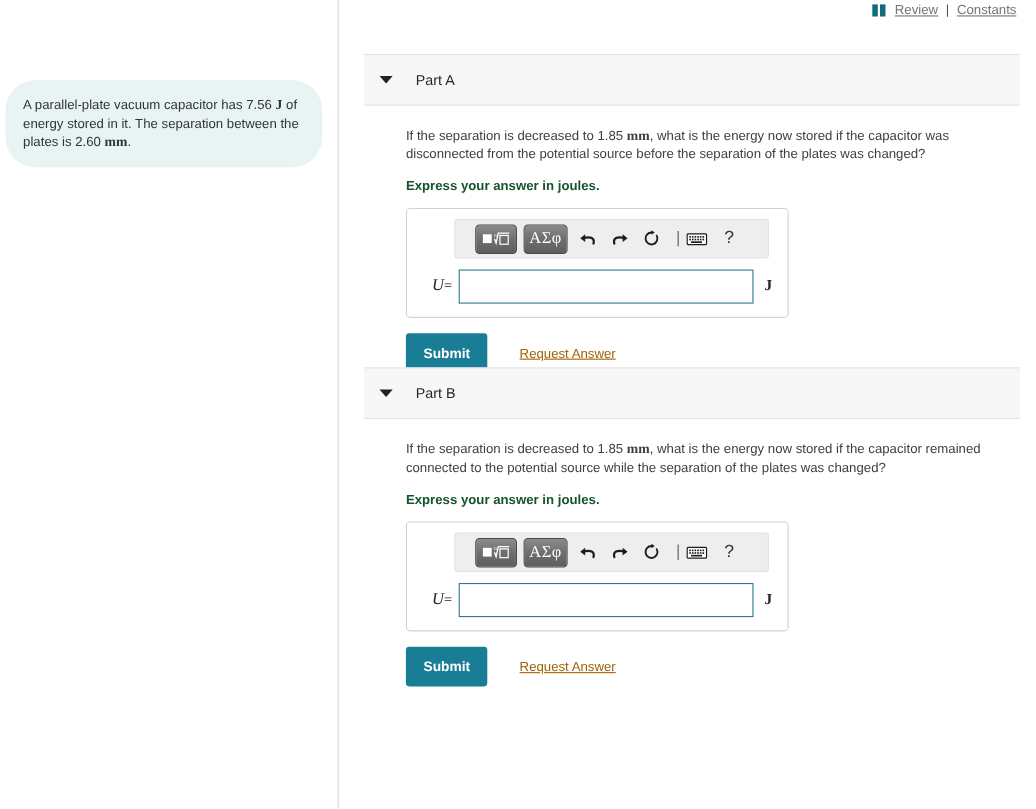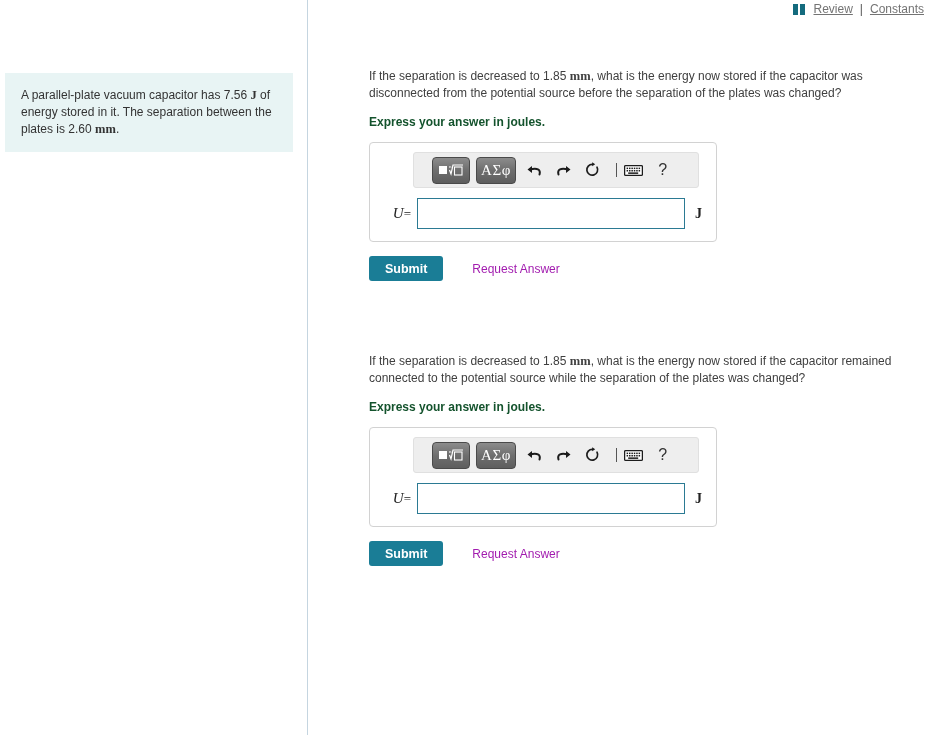--- a/index.html
+++ b/index.html
@@ -38,20 +38,21 @@
   }
   .problem-box {
     position: absolute;
     left: 5px;
     top: 73px;
     width: 288px;
     min-height: 63px;
     background: #e8f4f4;
     box-sizing: border-box;
     padding: 14px 14px 14px 16px;
+    border-radius: 27px;
   }
   .problem-text {
     font-size: 12px;
     line-height: 17px;
     color: #333333;
     margin: 0;
   }
 
   
   .right-pane {
@@ -260,25 +261,26 @@
   }
   .submit-btn {
     background: #1a7d96;
     color: #ffffff;
     border: none;
     border-radius: 3px;
     font-family: "Liberation Sans", sans-serif;
     font-size: 12.5px;
     font-weight: bold;
     padding: 0 16px;
-    height: 25px;
+    height: 36px;
     cursor: pointer;
   }
   .request-link {
-    color: #a21caf;
+    color: #a16207;
+    text-decoration: underline;
     font-size: 12px;
     margin-left: 29px;
     cursor: pointer;
   }
 
   
   .footer {
     position: absolute;
     left: 23px;
     top: 628px;
@@ -333,20 +335,24 @@
     <span class="book-icon">
         <i class="l"></i>
         <i class="r"></i>
       </span>
     <span class="toplink">Review</span>
     <span class="toplink-sep">|</span>
     <span class="toplink">Constants</span>
   </div>
 
   <div class="part-block" style="top:49px;">
+    <div class="part-header">
+      <span class="caret"></span>
+      <span class="part-title">Part A</span>
+    </div>
     <div class="part-body">
       <p class="question-text"><span>If the separation is decreased to 1.85 </span><span class="unit-serif">mm</span><span>, what is the energy now stored if the capacitor was disconnected from the potential source before the separation of the plates was changed?</span></p>
       <p class="instruction">Express your answer in joules.</p>
 
       <div class="answer-box">
         <div class="toolbar">
           <div class="tool-btn">
             <svg width="26" height="16" viewBox="0 0 26 16" aria-hidden="true">
               <rect x="1" y="4" width="8" height="8" fill="#ffffff"></rect>
               <text x="11" y="6" font-size="5" fill="#ffffff" font-family="Liberation Serif, serif">n</text>
@@ -404,20 +410,24 @@
       </div>
 
       <div class="submit-row">
         <button class="submit-btn">Submit</button>
         <span class="request-link">Request Answer</span>
       </div>
     </div>
   </div>
 
   <div class="part-block" style="top:334px;">
+    <div class="part-header">
+      <span class="caret"></span>
+      <span class="part-title">Part B</span>
+    </div>
     <div class="part-body">
       <p class="question-text"><span>If the separation is decreased to 1.85 </span><span class="unit-serif">mm</span><span>, what is the energy now stored if the capacitor remained connected to the potential source while the separation of the plates was changed?</span></p>
       <p class="instruction">Express your answer in joules.</p>
 
       <div class="answer-box">
         <div class="toolbar">
           <div class="tool-btn">
             <svg width="26" height="16" viewBox="0 0 26 16" aria-hidden="true">
               <rect x="1" y="4" width="8" height="8" fill="#ffffff"></rect>
               <text x="11" y="6" font-size="5" fill="#ffffff" font-family="Liberation Serif, serif">n</text>

